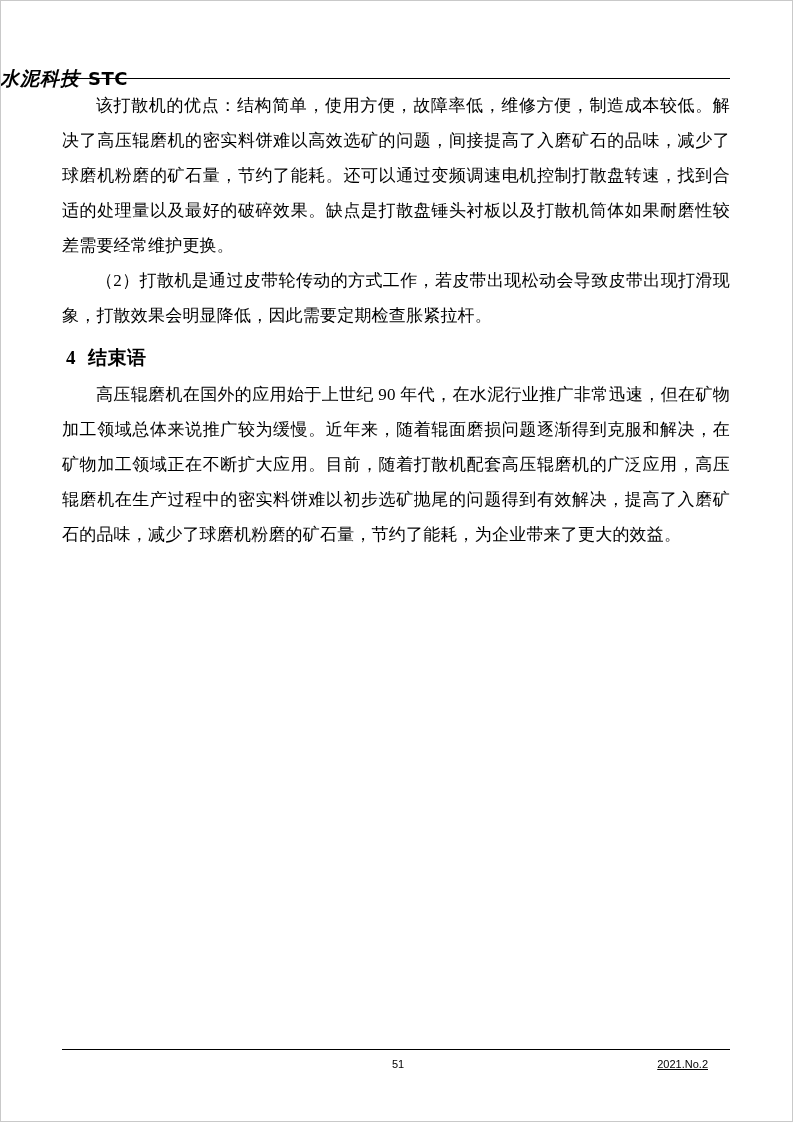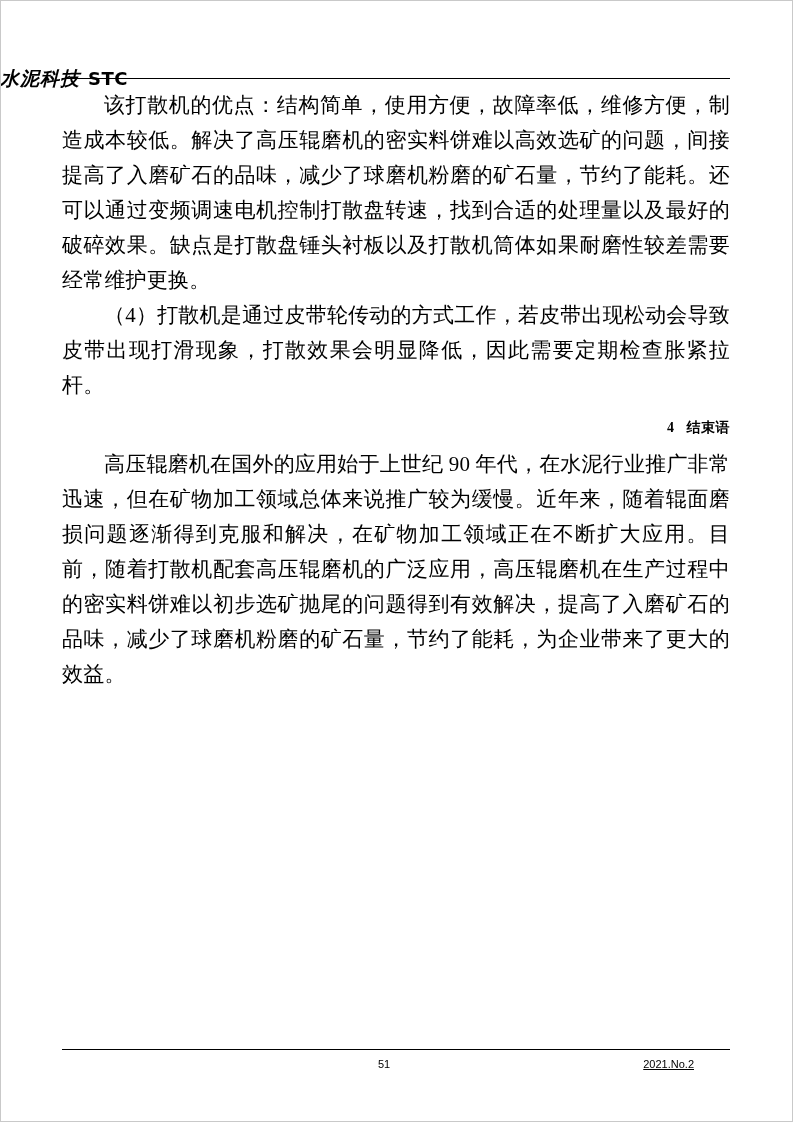--- a/index.html
+++ b/index.html
@@ -65,53 +65,52 @@
 
   .content {
     position: absolute;
     top: 88px;
     left: 62px;
     width: 668px;
   }
 
   p.body-text {
     margin: 0 0 0 0;
-    font-size: 21px;
+    font-size: 17px;
     line-height: 35px;
     text-align: justify;
     text-justify: inter-ideograph;
     letter-spacing: 0.2px;
   }
   p.indent2 {
     text-indent: 2em;
   }
 
   h2.section-heading {
-    font-size: 14px;
+    font-size: 19px;
     font-weight: bold;
     line-height: 38px;
-    margin: 6px 0 0 16px;
+    margin: 6px 0 0 4px;
     letter-spacing: 0.5px;
-    text-align: right;
   }
   h2.section-heading .num {
     margin-right: 12px;
   }
 
   .footer-rule {
     position: absolute;
     bottom: 72px;
     left: 62px;
     width: 668px;
     border-top: 1.2px solid #000;
   }
   .footer {
     position: absolute;
     bottom: 46px;
-    left: 50px;
+    left: 64px;
     width: 668px;
     height: 18px;
     font-family: "Liberation Sans", sans-serif;
     font-size: 11px;
   }
   .footer .page-num {
     position: absolute;
     left: 50%;
     transform: translateX(-50%);
     top: 0;
@@ -130,21 +129,21 @@
 
   <div class="header">
     <div class="header-title">
       <span class="cn">水泥科技</span><span class="stc">STC</span>
     </div>
   </div>
   <div class="header-rule"></div>
 
   <div class="content">
     <p class="body-text indent2">该打散机的优点：结构简单，使用方便，故障率低，维修方便，制造成本较低。解决了高压辊磨机的密实料饼难以高效选矿的问题，间接提高了入磨矿石的品味，减少了球磨机粉磨的矿石量，节约了能耗。还可以通过变频调速电机控制打散盘转速，找到合适的处理量以及最好的破碎效果。缺点是打散盘锤头衬板以及打散机筒体如果耐磨性较差需要经常维护更换。</p>
-    <p class="body-text indent2">（4）打散机是通过皮带轮传动的方式工作，若皮带出现松动会导致皮带出现打滑现象，打散效果会明显降低，因此需要定期检查胀紧拉杆。</p>
+    <p class="body-text indent2">（2）打散机是通过皮带轮传动的方式工作，若皮带出现松动会导致皮带出现打滑现象，打散效果会明显降低，因此需要定期检查胀紧拉杆。</p>
 
     <h2 class="section-heading">
       <span class="num">4</span><span>结束语</span>
     </h2>
 
     <p class="body-text indent2">高压辊磨机在国外的应用始于上世纪 90 年代，在水泥行业推广非常迅速，但在矿物加工领域总体来说推广较为缓慢。近年来，随着辊面磨损问题逐渐得到克服和解决，在矿物加工领域正在不断扩大应用。目前，随着打散机配套高压辊磨机的广泛应用，高压辊磨机在生产过程中的密实料饼难以初步选矿抛尾的问题得到有效解决，提高了入磨矿石的品味，减少了球磨机粉磨的矿石量，节约了能耗，为企业带来了更大的效益。</p>
   </div>
 
   <div class="footer-rule"></div>
   <div class="footer">

